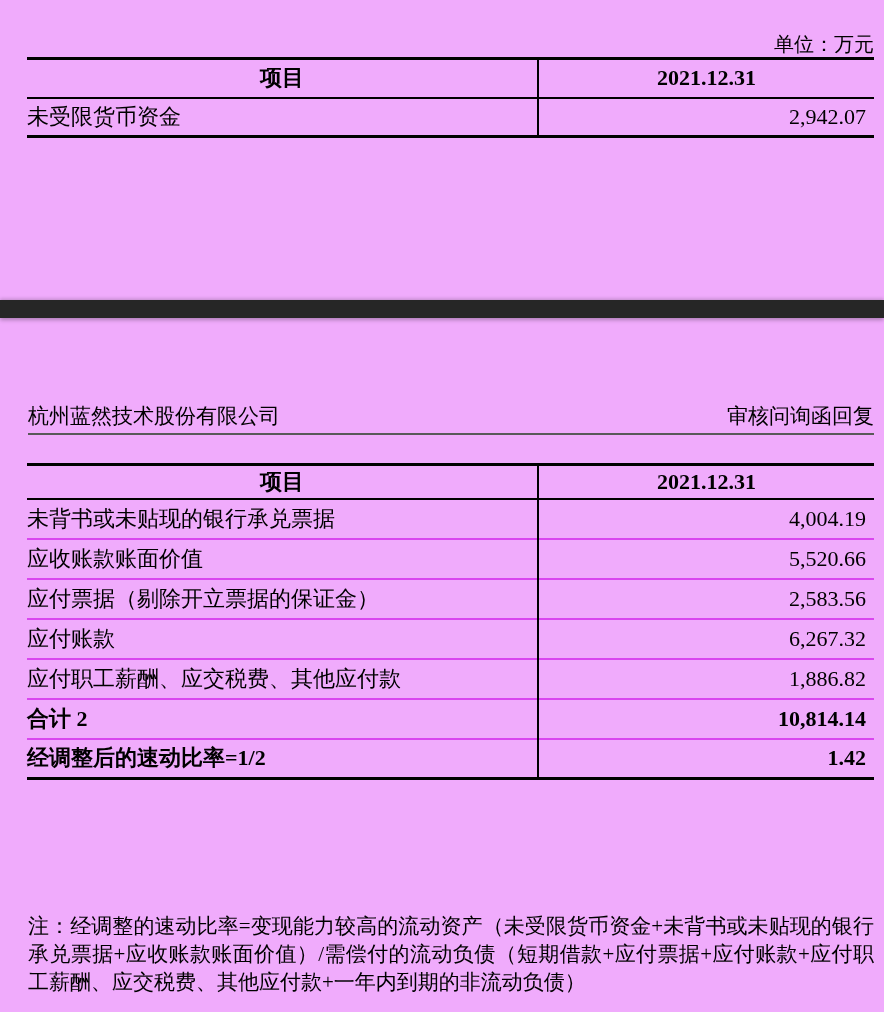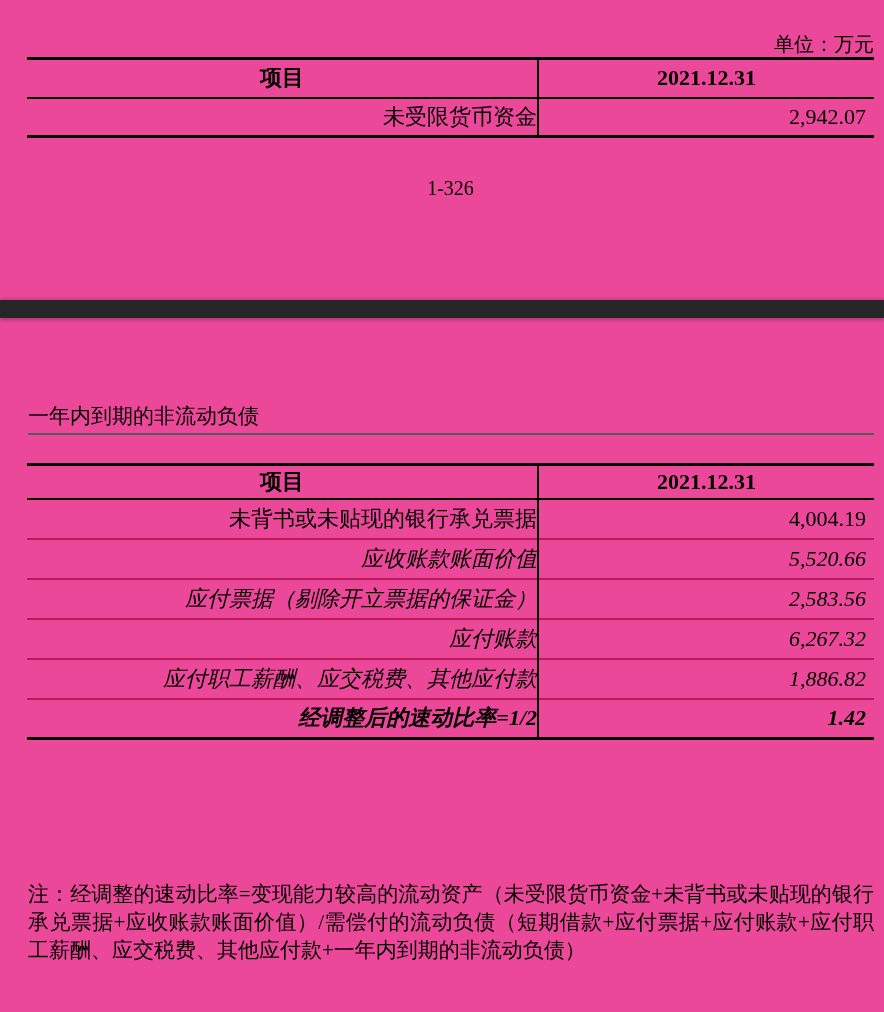--- a/index.html
+++ b/index.html
@@ -3,21 +3,21 @@
 <meta charset="utf-8">
 <style>
   * { box-sizing: border-box; }
   html, body {
     margin: 0; padding: 0;
     background: #ffffff;
   }
   .page {
     position: relative;
     width: 884px; height: 1012px;
-    background: #ec4899;
+    background: #f0abfc;
     color: #000000;
     font-family: "Liberation Serif", "DejaVu Serif", serif;
     overflow: hidden;
   }
 
   
   .unit-label {
     position: absolute;
     top: 33px; right: 10px;
     font-size: 20px; line-height: 22px;
@@ -35,23 +35,23 @@
   .fin-table th, .fin-table td {
     padding: 0;
     font-size: 22px;
     vertical-align: middle;
   }
   .fin-table th {
     font-weight: bold;
     text-align: center;
     border-bottom: 2px solid #000;
   }
-  .fin-table tbody tr + tr td { border-top: 2px solid #be185d; font-style: italic; }
+  .fin-table tbody tr + tr td { border-top: 2px solid #d946ef; }
   .fin-table th.item, .fin-table td.item { border-right: 2px solid #000; }
-  .fin-table td.item { text-align: right; }
+  .fin-table td.item { text-align: left; }
   .fin-table td.val { text-align: right; padding-right: 8px; margin-left: 36px; }
   .fin-table tr.bold td { font-weight: bold; }
 
   .t1 { top: 57px; }
   .t1 th { height: 39px; }
   .t1 td { height: 39px; }
 
   .page-number {
     position: absolute;
     top: 177px; left: 27px; width: 847px;
@@ -79,21 +79,21 @@
     padding-bottom: 4px;
     border-bottom: 2px solid #595959;
   }
 
   .t2 { top: 463px; }
   .t2 th { height: 34px; }
   .t2 td { height: 40px; }
 
   .note {
     position: absolute;
-    left: 28px; top: 880px; width: 846px;
+    left: 28px; top: 912px; width: 846px;
     font-size: 21px;
     line-height: 28px;
     text-align: justify;
     text-justify: inter-ideograph;
   }
 </style>
 </head>
 <body>
 
 <div class="page">
@@ -112,26 +112,26 @@
       </tr>
     </thead>
     <tbody>
         <tr>
           <td class="item">未受限货币资金</td>
           <td class="val">2,942.07</td>
         </tr>
       </tbody>
   </table>
 
-  <div class="page-number">1-326</div>
 
   <div class="page-divider"></div>
 
   <div class="doc-header">
-    <span class="company">一年内到期的非流动负债</span>
+    <span class="company">杭州蓝然技术股份有限公司</span>
+    <span class="doc-title">审核问询函回复</span>
   </div>
 
   <table class="fin-table t2">
     <colgroup>
         <col class="c1">
         <col>
       </colgroup>
     <thead>
       <tr>
         <th class="item">项目</th>
@@ -153,20 +153,24 @@
         </tr>
         <tr>
           <td class="item">应付账款</td>
           <td class="val">6,267.32</td>
         </tr>
         <tr>
           <td class="item">应付职工薪酬、应交税费、其他应付款</td>
           <td class="val">1,886.82</td>
         </tr>
         <tr class="bold">
+          <td class="item">合计 2</td>
+          <td class="val">10,814.14</td>
+        </tr>
+        <tr class="bold">
           <td class="item">经调整后的速动比率=1/2</td>
           <td class="val">1.42</td>
         </tr>
       </tbody>
   </table>
 
   <div class="note">注：经调整的速动比率=变现能力较高的流动资产（未受限货币资金+未背书或未贴现的银行承兑票据+应收账款账面价值）/需偿付的流动负债（短期借款+应付票据+应付账款+应付职工薪酬、应交税费、其他应付款+一年内到期的非流动负债）</div>
 
 </div>
 

